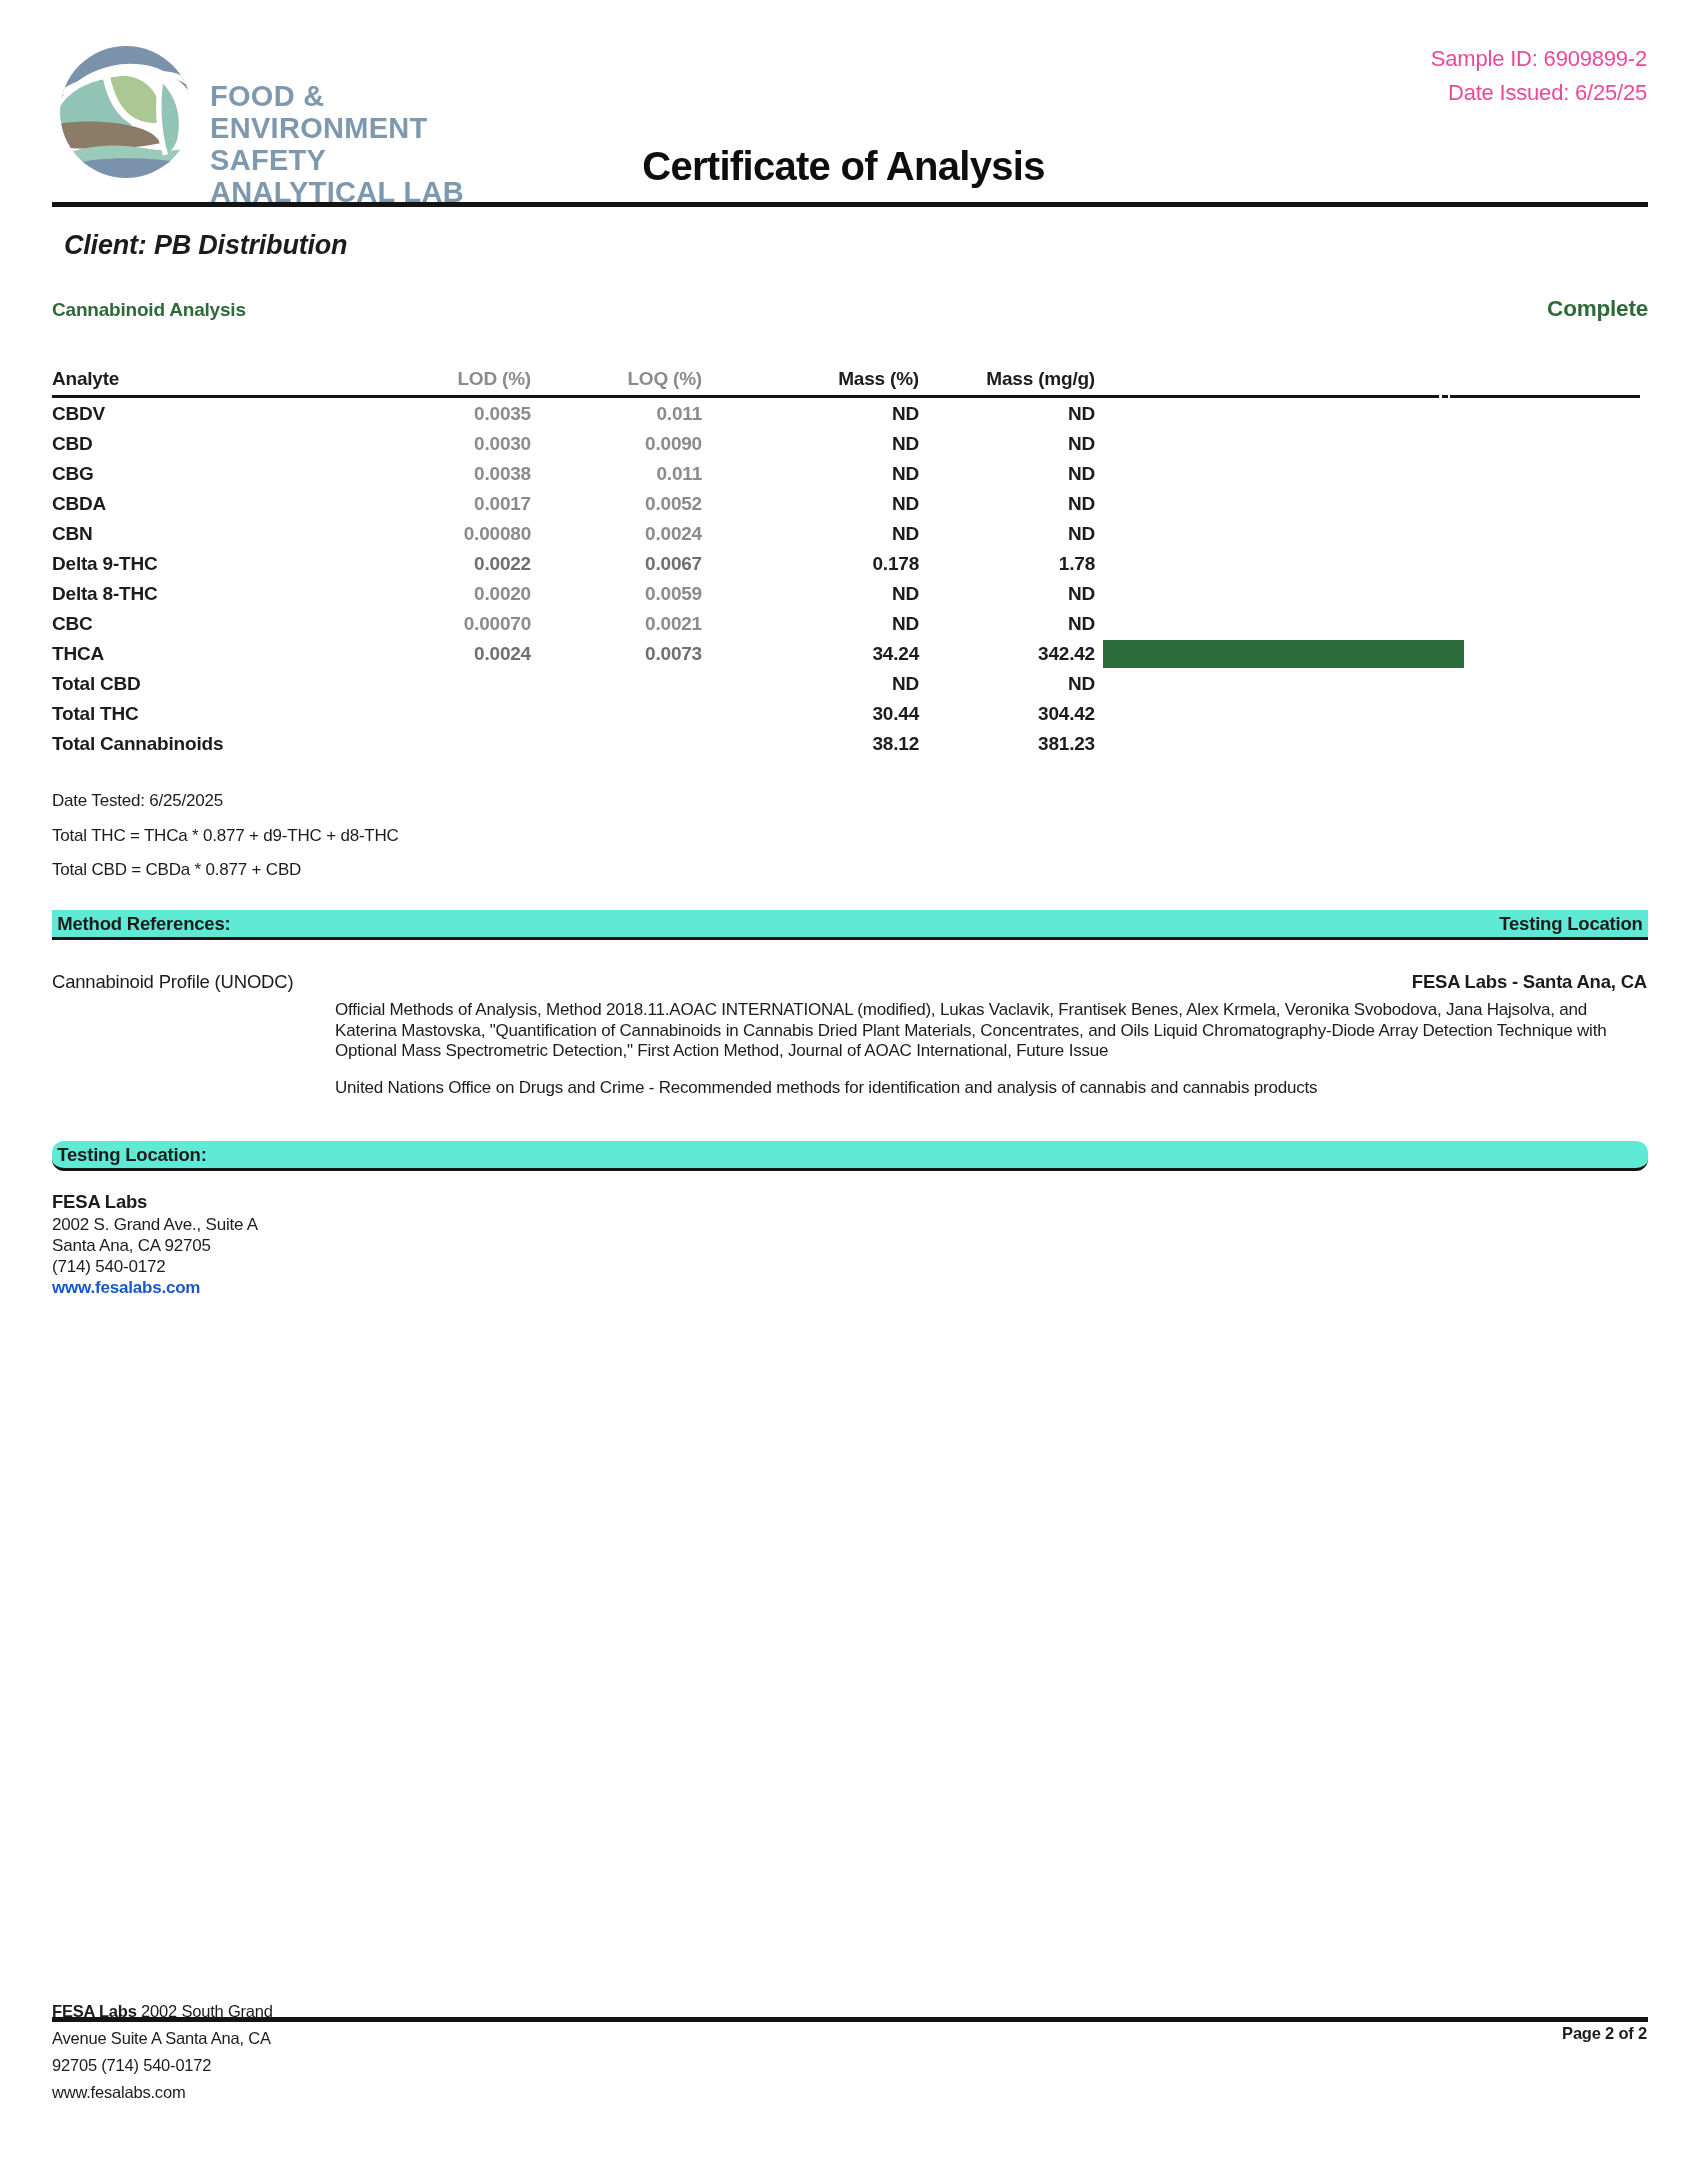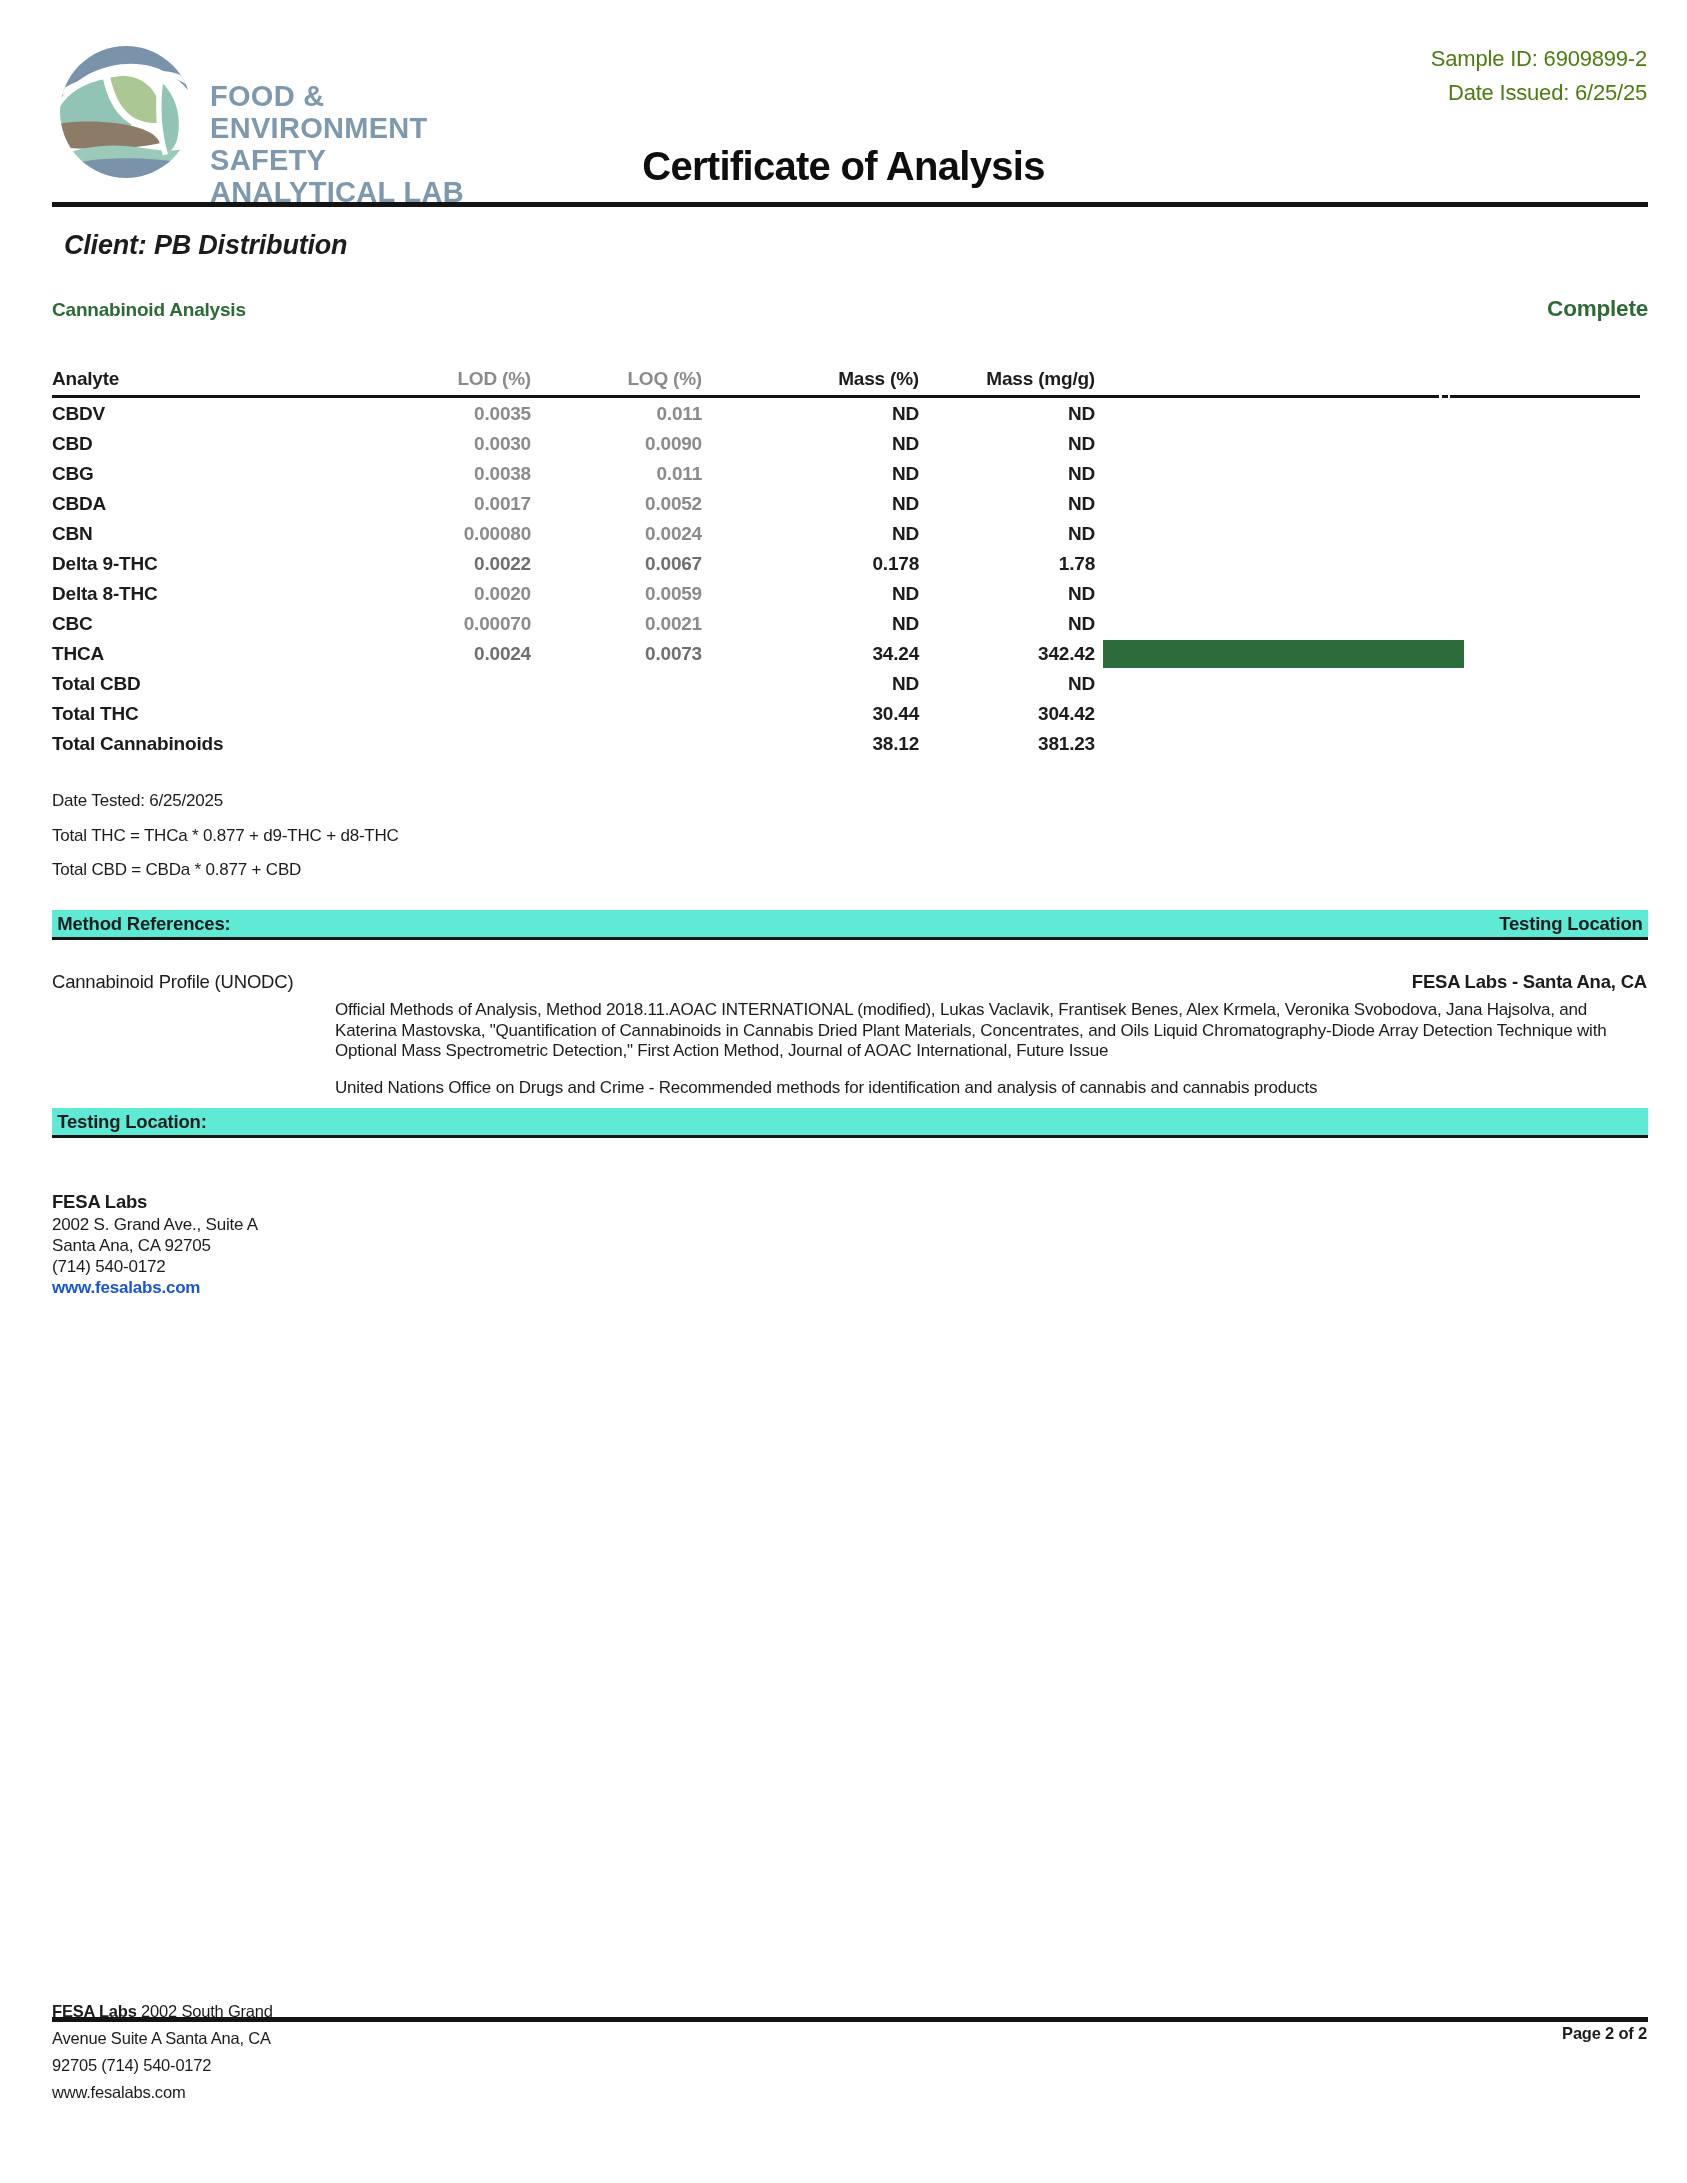--- a/index.html
+++ b/index.html
@@ -14,21 +14,21 @@
   
   .logo-mark { left:58px; top:41px; width:136px; height:142px; }
   .logo-text {
     left:210px; top:80px; font-weight:bold; font-size:29px; line-height:32px;
     letter-spacing:0.3px;
   }
   .page-title {
     left:0; right:0; top:144px; text-align:center;
     font-size:40px; font-weight:bold; color:#0e0e0e; letter-spacing:-0.7px;
   }
-  .sample-info { right:40px; top:42px; text-align:right; font-size:22px; line-height:34px; color:#4d7c0f; }
+  .sample-info { right:40px; top:42px; text-align:right; font-size:22px; line-height:34px; color:#ec4899; }
   .header-rule { left:52px; top:202px; width:1596px; height:5.3px; background:#141414; }
 
   .client-line { left:64px; top:230px; font-size:27px; font-weight:bold;font-style:italic; }
 
   .section-head { left:52px; top:296px; width:1596px; display:flex; justify-content:space-between; align-items:baseline; }
   .section-title { font-size:19px; font-weight:bold; }
   .section-status { font-size:22.5px; font-weight:bold; }
 
   
   .coa-table { left:52px; top:357px; width:1596px; }
@@ -52,21 +52,21 @@
 
   
   .notes { left:52px; top:791px; font-size:17px; }
   .notes div { margin-bottom:14.6px; }
 
   
   .band { left:52px; width:1596px; height:30px; background:#5eead4;
           border-bottom:3.3px solid #141414; display:flex; justify-content:space-between;
           align-items:center; font-size:18.5px; font-weight:bold; padding:0 5.3px; }
   .band-method { top:910px; }
-  .band-testing { top:1108px; }
+  .band-testing { top:1141px;border-radius:12px; }
 
   .method-row-left  { left:52px;  top:971px; font-size:18.5px; }
   .method-row-right { right:40px; top:971px; font-size:18.5px; font-weight:bold; text-align:right; }
   .method-paragraphs { left:335px; top:1000px; width:1315px; font-size:17px; line-height:20.5px; }
   .method-paragraphs p + p { margin-top:16px; }
 
   
   .lab-block { left:52px; top:1191px; font-size:17px; line-height:21px; }
   .lab-name { font-size:18.5px; font-weight:bold; line-height:22.5px; }
   .lab-link { color:#1a56cc; font-weight:bold; text-decoration:none; }

